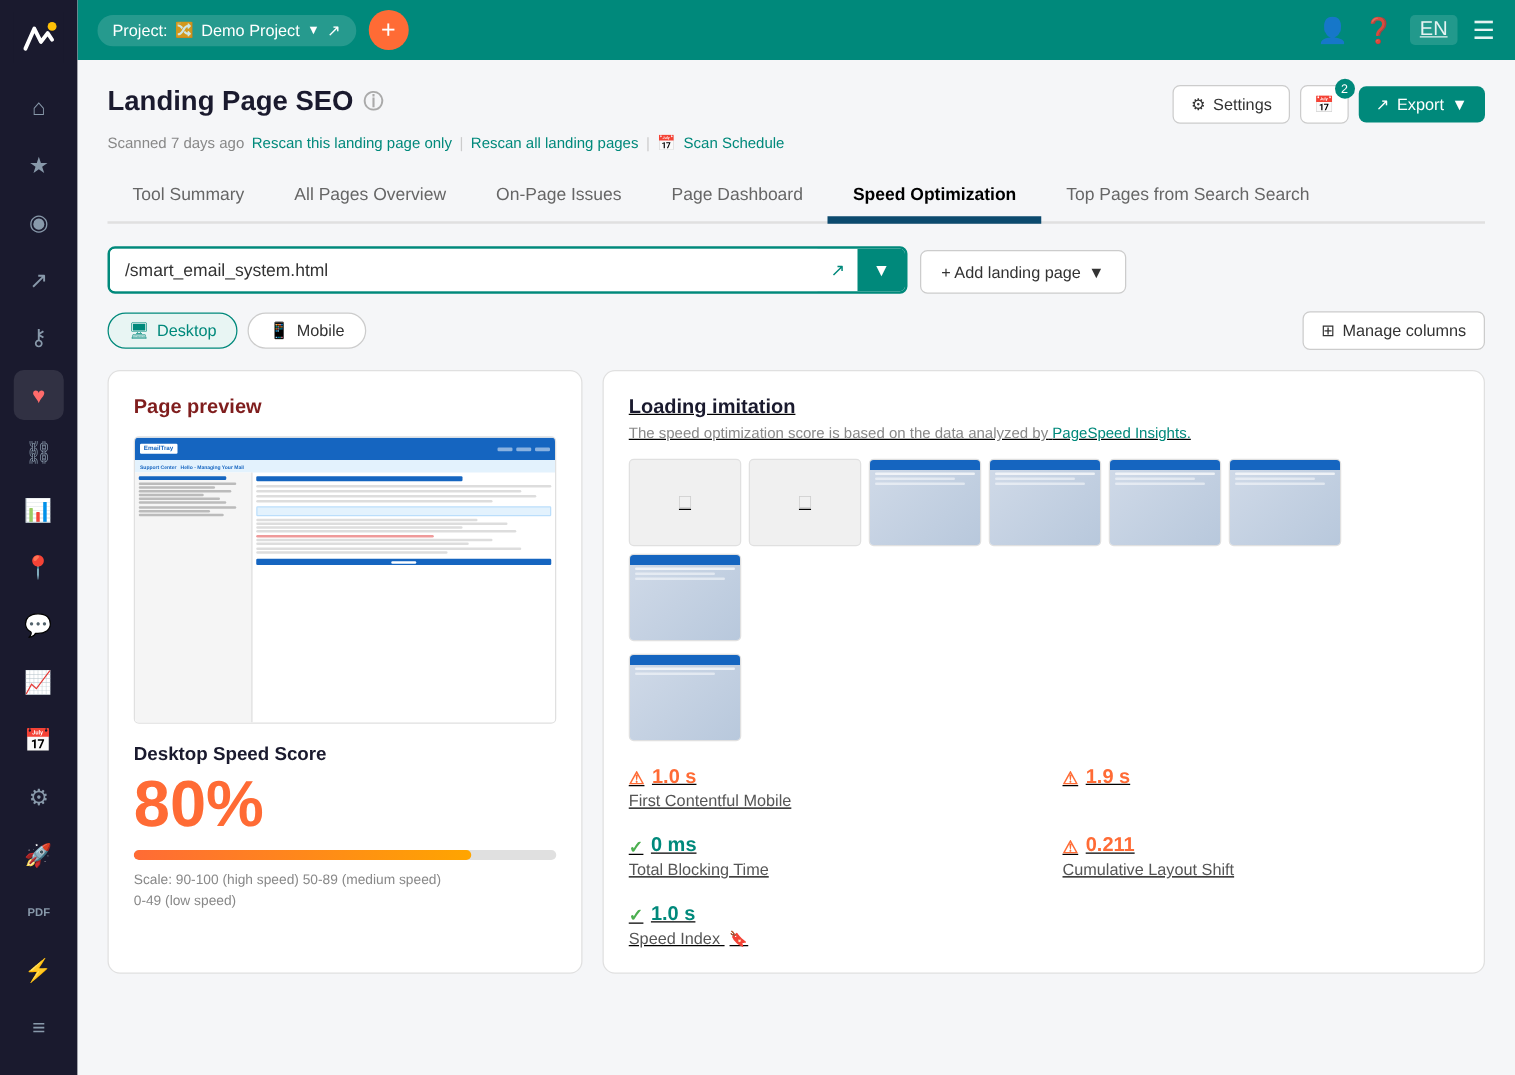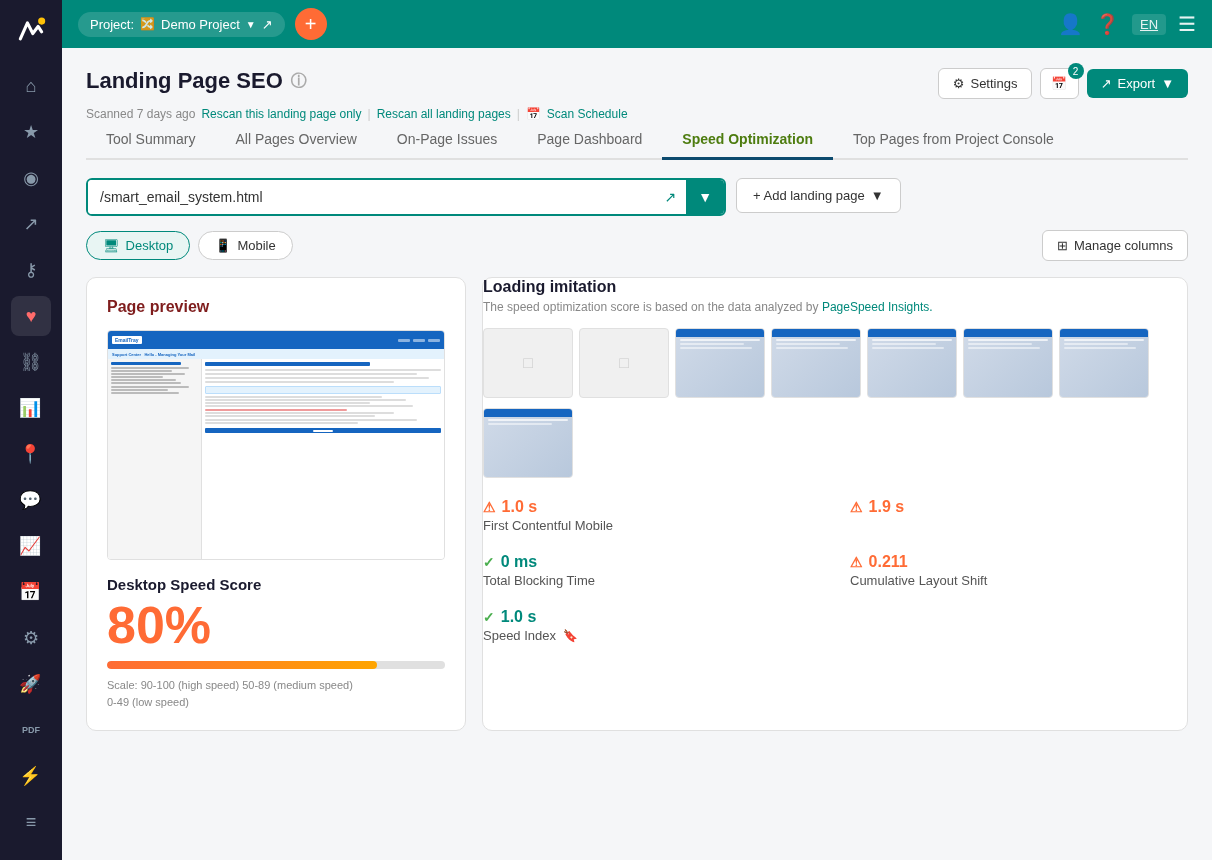--- a/index.html
+++ b/index.html
@@ -158,20 +158,21 @@
       cursor: pointer;
       display: flex;
       align-items: center;
       gap: 6px;
     }
 
     
     .scan-info {
       font-size: 12px;
       color: #888;
+      margin-bottom: 16px;
       display: flex;
       align-items: center;
       gap: 6px;
     }
     .scan-link {
       color: #00897b;
       cursor: pointer;
       text-decoration: none;
     }
     .scan-divider { color: #ccc; }
@@ -186,29 +187,29 @@
     .tab {
       padding: 10px 20px;
       font-size: 14px;
       color: #666;
       cursor: pointer;
       border-bottom: 2px solid transparent;
       margin-bottom: -2px;
       white-space: nowrap;
     }
     .tab.active {
-      color: #4d7c0f;
+      color: #000000;
       font-weight: 600;
-      border-bottom: 3px solid #0c4a6e;
+      border-bottom: 6px solid #0c4a6e;
     }
 
     
     .url-bar {
       display: flex;
-      align-items: flex-start;
+      align-items: flex-end;
       gap: 10px;
       margin-bottom: 14px;
     }
     .url-input-wrapper {
       display: flex;
       align-items: center;
       border: 2px solid #00897b;
       border-radius: 6px;
       background: #fff;
       flex: 1;
@@ -301,20 +302,22 @@
       background: #fff;
       border-radius: 10px;
       border: 1px solid #e0e0e0;
       padding: 20px;
     }
     .panel-right {
       flex: 1;
       background: #fff;
       border-radius: 10px;
       border: 1px solid #e0e0e0;
+      padding: 20px;
+      text-decoration: underline;
     }
 
     .panel-section-title {
       font-size: 16px;
       font-weight: 600;
       color: #7f1d1d;
       margin-bottom: 14px;
     }
 
     
@@ -483,21 +486,21 @@
       <span style="font-size:12px; opacity:0.8;">🔀</span>
       <span style="font-weight:500;">Demo Project</span>
       <span style="font-size:10px;">▼</span>
       <span style="font-size:13px;">↗</span>
     </div>
     <button class="topbar-add-btn">+</button>
     <div class="topbar-spacer"></div>
     <div class="topbar-actions">
       <span class="topbar-action-icon">👤</span>
       <span class="topbar-action-icon">❓</span>
-      <span class="topbar-action-icon" style="font-size:13px;background:rgba(255,255,255,0.15);padding:3px 8px;border-radius:4px;text-decoration:underline;">EN</span>
+      <span class="topbar-action-icon" style="font-size:16px;background:rgba(255,255,255,0.15);padding:3px 8px;border-radius:4px;text-decoration:underline;">EN</span>
       <span class="topbar-action-icon">☰</span>
     </div>
   </div>
 
   <div class="content">
 
     <div class="page-header">
       <div>
         <div class="page-title">
           <span>Landing Page SEO</span>
@@ -530,21 +533,21 @@
       <span>📅</span>
       <a class="scan-link">Scan Schedule</a>
     </div>
 
     <div class="tabs">
       <div class="tab">Tool Summary</div>
       <div class="tab">All Pages Overview</div>
       <div class="tab">On-Page Issues</div>
       <div class="tab">Page Dashboard</div>
       <div class="tab active">Speed Optimization</div>
-      <div class="tab">Top Pages from Project Console</div>
+      <div class="tab">Top Pages from Search Search</div>
     </div>
 
     <div class="url-bar">
       <div class="url-input-wrapper">
         <input class="url-input" type="text" value="/smart_email_system.html" style="">
         <span class="url-ext-icon">↗</span>
         <div class="url-dropdown">▼</div>
       </div>
       <button class="btn-add-page">
         <span>+ Add landing page</span>

